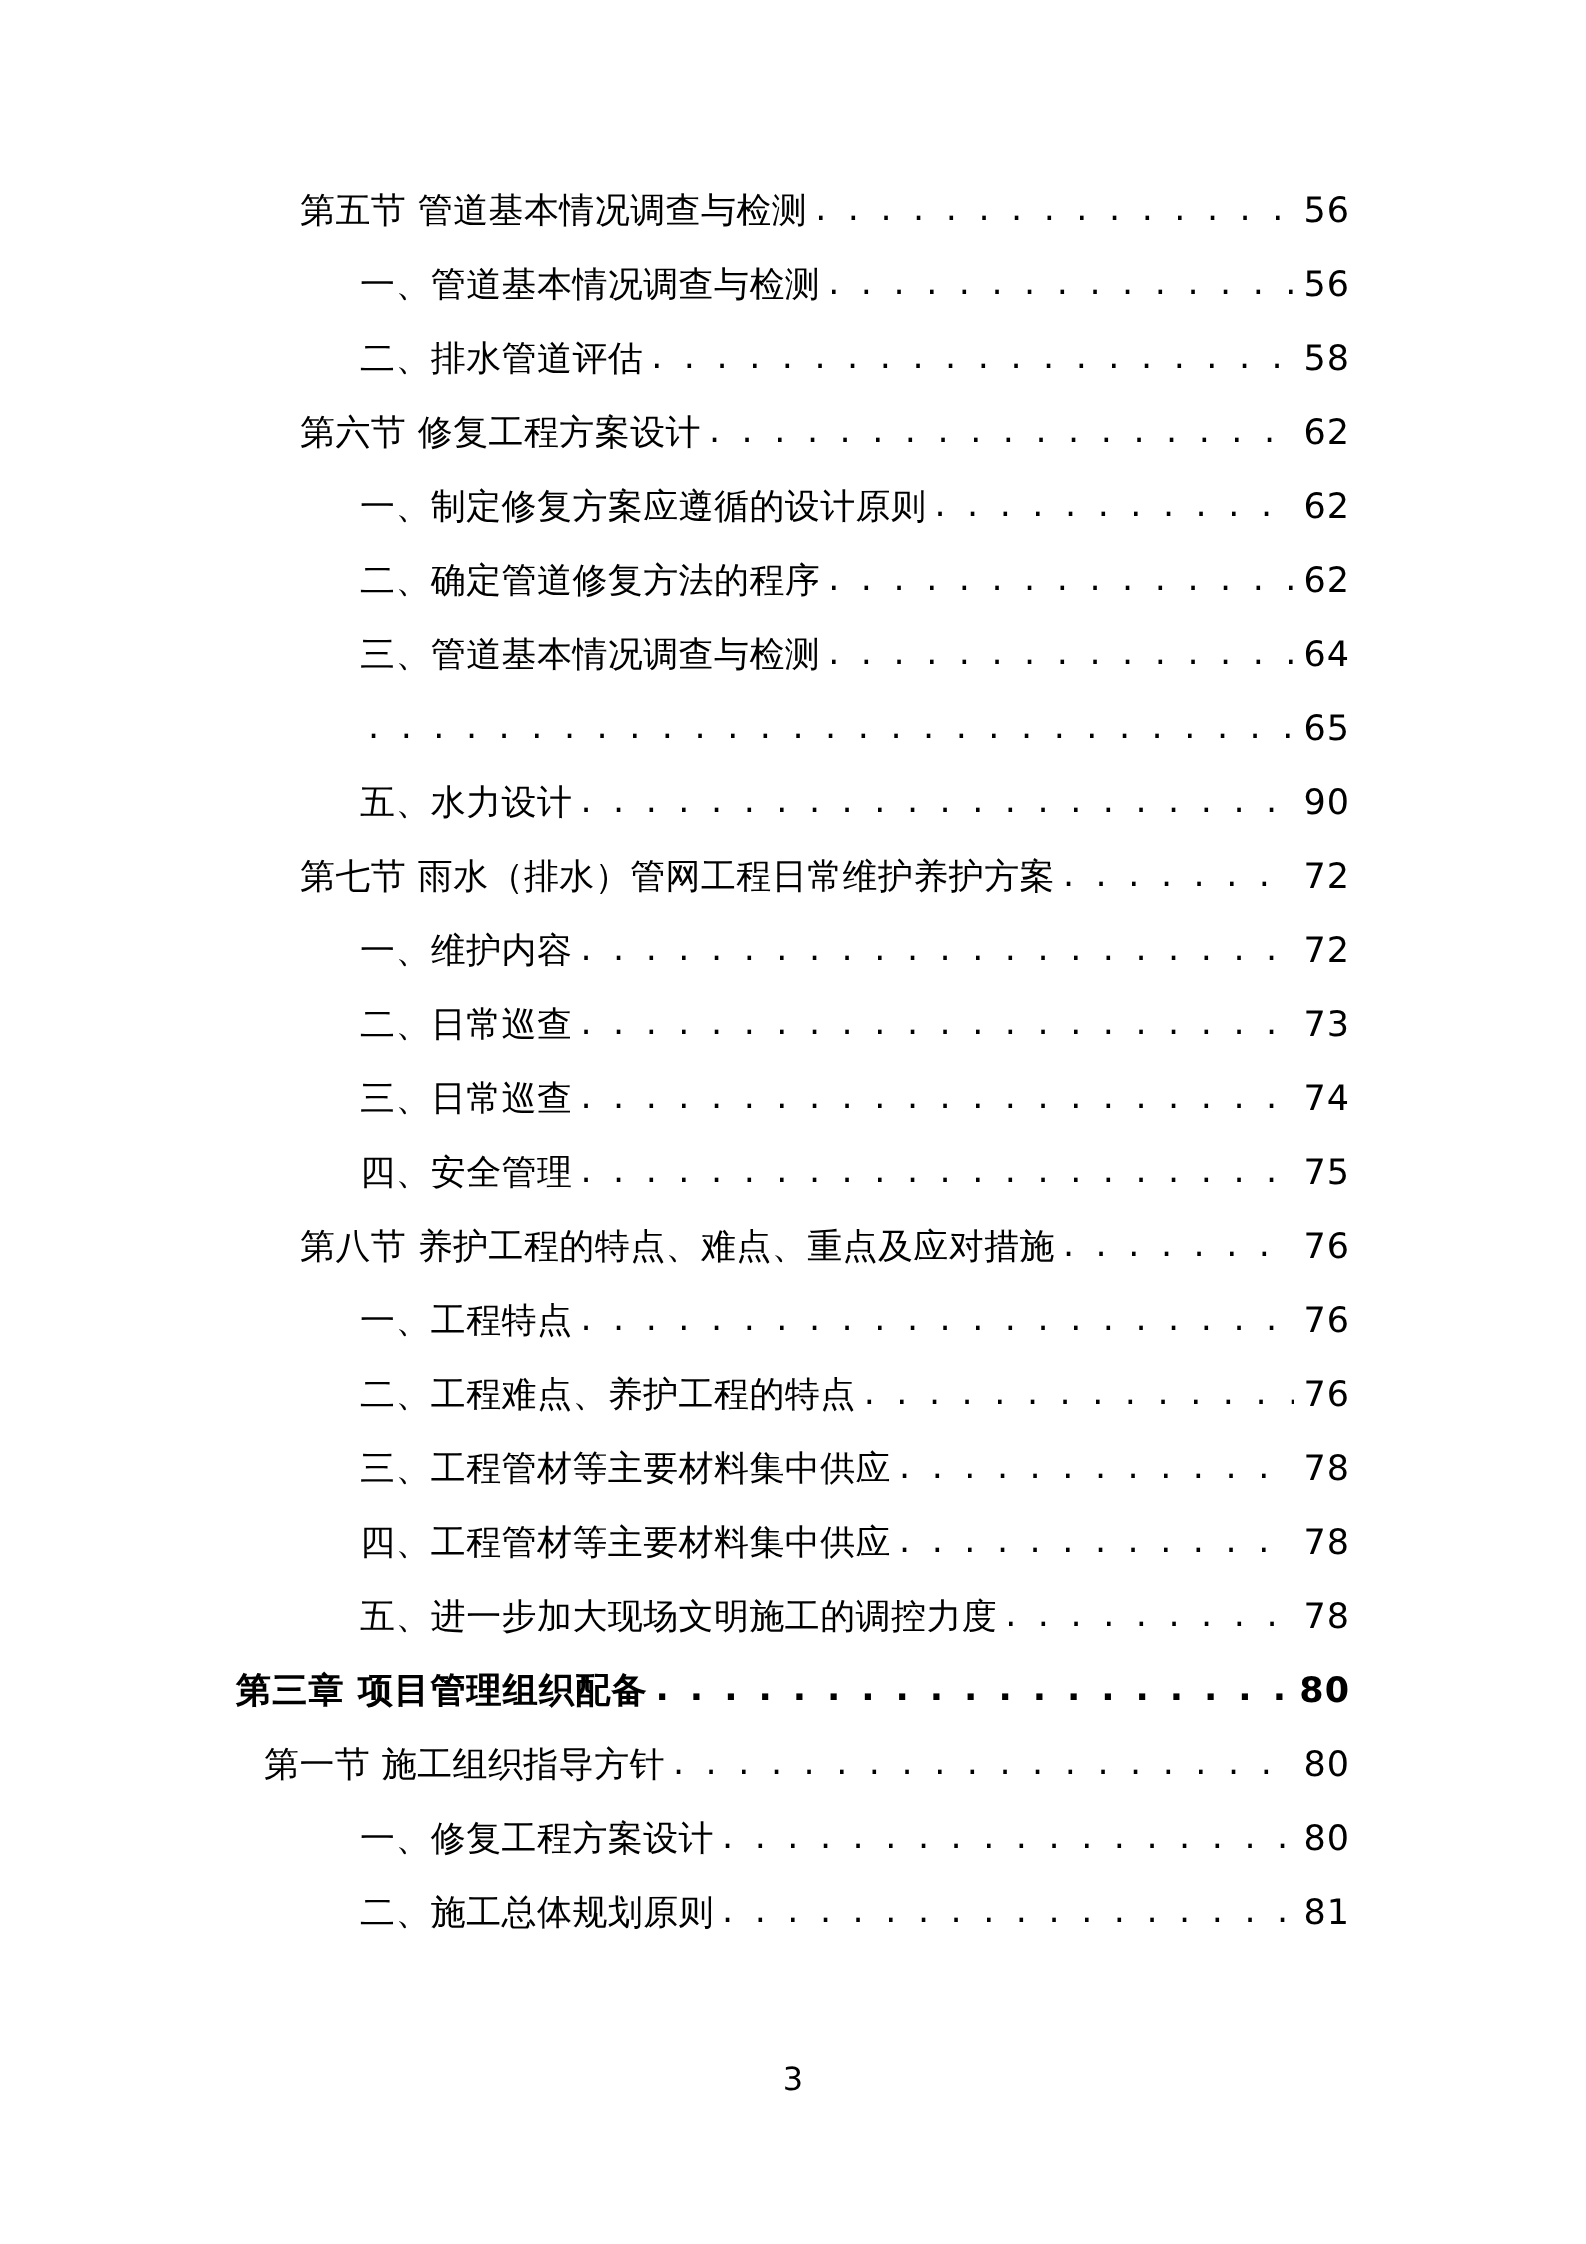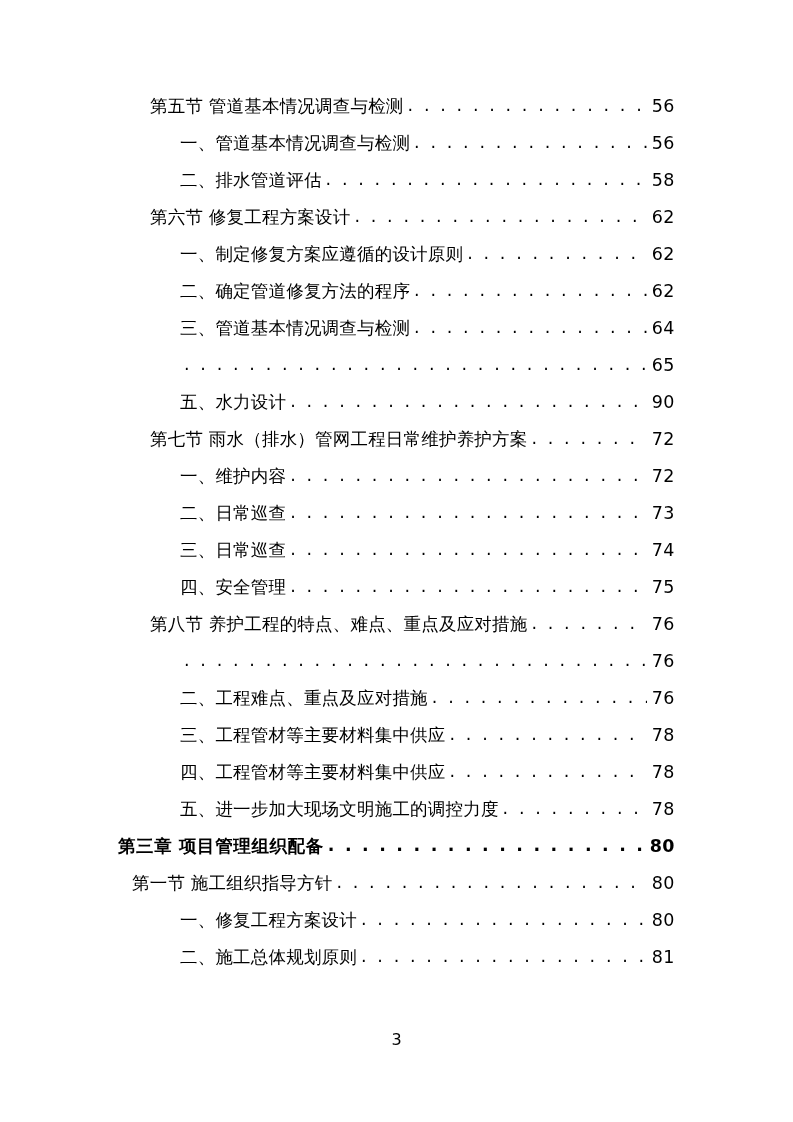--- a/index.html
+++ b/index.html
@@ -151,25 +151,26 @@
         <span class="label">四、安全管理</span>
         <span class="leader">. . . . . . . . . . . . . . . . . . . . . . . . . . . . . . . . . . . . . . . . . . . . . . . . . . . . . . . . . . . . . . . . . . . . . . . . . . . . . . . . . . . . . . . . . </span>
         <span class="page-num">75</span>
       </div>
       <div class="toc-row lvl-sec">
         <span class="label">第八节  养护工程的特点、难点、重点及应对措施</span>
         <span class="leader">. . . . . . . . . . . . . . . . . . . . . . . . . . . . . . . . . . . . . . . . . . . . . . . . . . . . . . . . . . . . . . . . . . . . . . . . . . . . . . . . . . . . . . . . . </span>
         <span class="page-num">76</span>
       </div>
       <div class="toc-row lvl-sub">
+        <span class="label">一、工程特点</span>
         <span class="leader">. . . . . . . . . . . . . . . . . . . . . . . . . . . . . . . . . . . . . . . . . . . . . . . . . . . . . . . . . . . . . . . . . . . . . . . . . . . . . . . . . . . . . . . . . </span>
         <span class="page-num">76</span>
       </div>
       <div class="toc-row lvl-sub">
-        <span class="label">二、工程难点、重点及应对措施</span>
+        <span class="label">二、工程难点、养护工程的特点</span>
         <span class="leader">. . . . . . . . . . . . . . . . . . . . . . . . . . . . . . . . . . . . . . . . . . . . . . . . . . . . . . . . . . . . . . . . . . . . . . . . . . . . . . . . . . . . . . . . . </span>
         <span class="page-num">76</span>
       </div>
       <div class="toc-row lvl-sub">
         <span class="label">三、工程管材等主要材料集中供应</span>
         <span class="leader">. . . . . . . . . . . . . . . . . . . . . . . . . . . . . . . . . . . . . . . . . . . . . . . . . . . . . . . . . . . . . . . . . . . . . . . . . . . . . . . . . . . . . . . . . </span>
         <span class="page-num">78</span>
       </div>
       <div class="toc-row lvl-sub">
         <span class="label">四、工程管材等主要材料集中供应</span>

